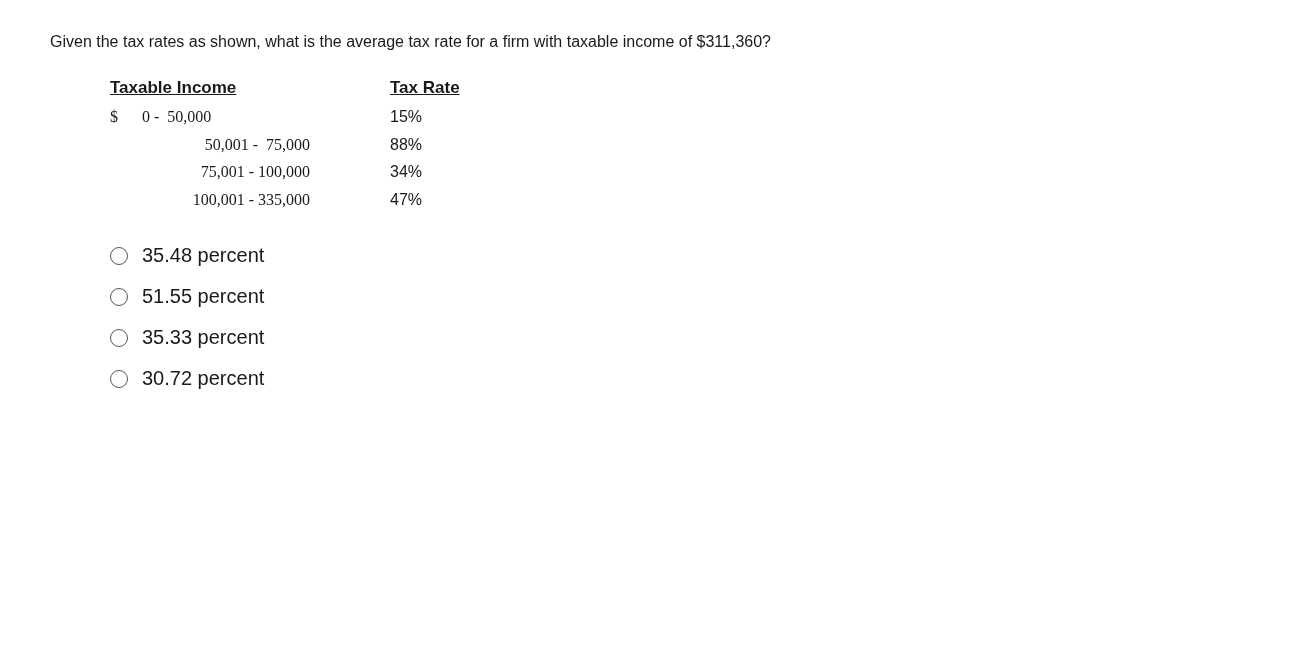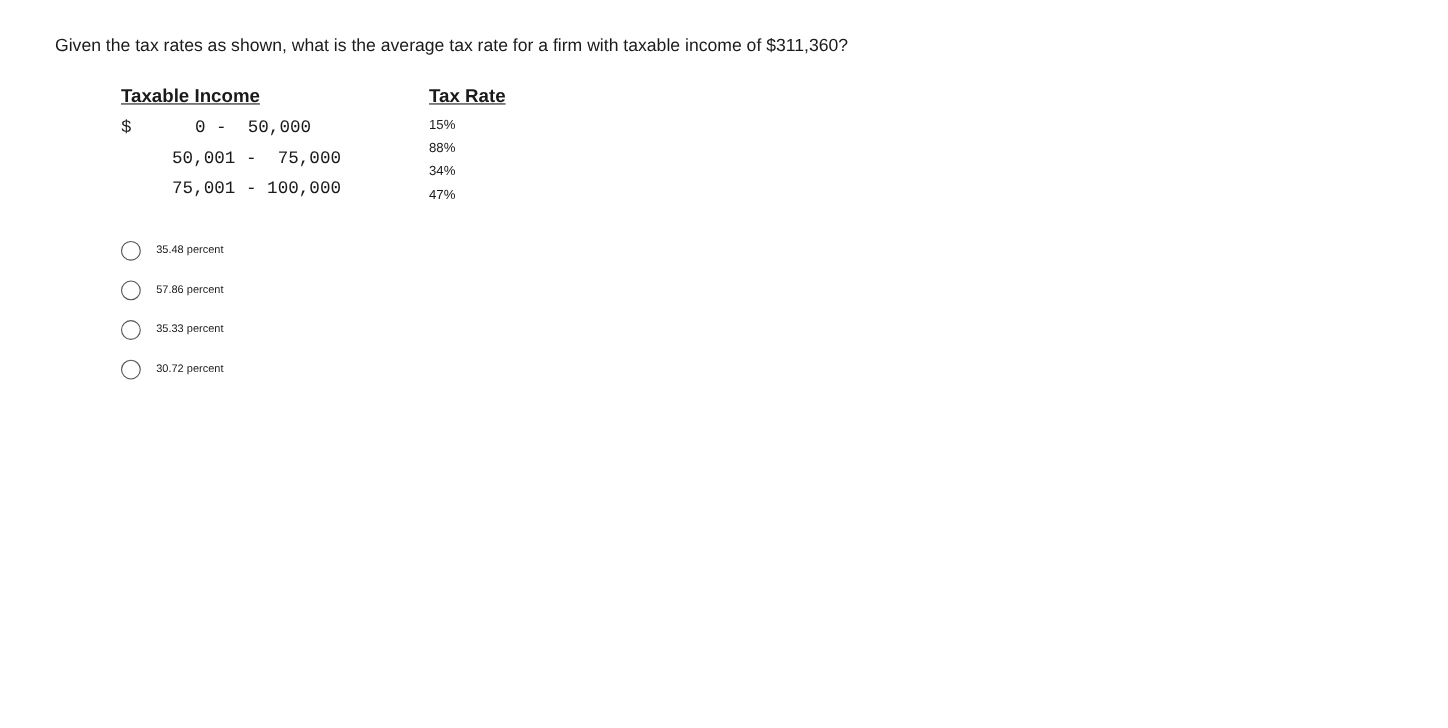--- a/index.html
+++ b/index.html
@@ -58,33 +58,33 @@
       align-items: center;
       margin-bottom: 2px;
       font-family: Arial, sans-serif;
       font-size: 16px;
       line-height: 1.6;
     }
 
     .income-range {
       text-align: right;
       min-width: 200px;
-      font-family: Liberation Mono, monospace;
+      font-family: Liberation Serif, serif;
       font-size: 16px;
     }
 
     .income-range.first-row {
       text-align: left;
       min-width: 200px;
     }
 
     .tax-rate-value {
       text-align: left;
       font-family: Arial, sans-serif;
-      font-size: 12px;
+      font-size: 16px;
     }
 
     .answer-options {
       margin-left: 60px;
       margin-top: 10px;
     }
 
     .answer-option {
       display: flex;
       align-items: center;
@@ -98,39 +98,42 @@
       border-radius: 50%;
       border: 1.5px solid #555;
       margin-right: 14px;
       flex-shrink: 0;
       background: white;
       display: inline-block;
     }
 
     .option-label {
       font-family: Arial, sans-serif;
-      font-size: 10px;
+      font-size: 20px;
     }
   </style>
 </head>
 <body>
 
 <p class="question">Given the tax rates as shown, what is the average tax rate for a firm with taxable income of $311,360?</p>
 
 <div class="tax-table-section">
   <div class="tax-table-col">
     <div class="col-header income-header">Taxable Income</div>
     <div class="tax-row">
       <span class="income-range first-row">$&nbsp;&nbsp;&nbsp;&nbsp;&nbsp;&nbsp;0 -&nbsp; 50,000</span>
     </div>
     <div class="tax-row">
       <span class="income-range">50,001 -&nbsp; 75,000</span>
     </div>
     <div class="tax-row">
       <span class="income-range">75,001 - 100,000</span>
+    </div>
+    <div class="tax-row">
+      <span class="income-range">100,001 - 335,000</span>
     </div>
   </div>
 
   <div class="tax-table-col">
     <div class="col-header rate-header">Tax Rate</div>
     <div class="tax-row">
       <span class="tax-rate-value">15%</span>
     </div>
     <div class="tax-row">
       <span class="tax-rate-value">88%</span>
@@ -144,21 +147,21 @@
   </div>
 </div>
 
 <div class="answer-options">
   <div class="answer-option">
     <span class="radio-circle"></span>
     <span class="option-label">35.48 percent</span>
   </div>
   <div class="answer-option">
     <span class="radio-circle"></span>
-    <span class="option-label">57.86 percent</span>
+    <span class="option-label">51.55 percent</span>
   </div>
   <div class="answer-option">
     <span class="radio-circle"></span>
     <span class="option-label">35.33 percent</span>
   </div>
   <div class="answer-option">
     <span class="radio-circle"></span>
     <span class="option-label">30.72 percent</span>
   </div>
 </div>

